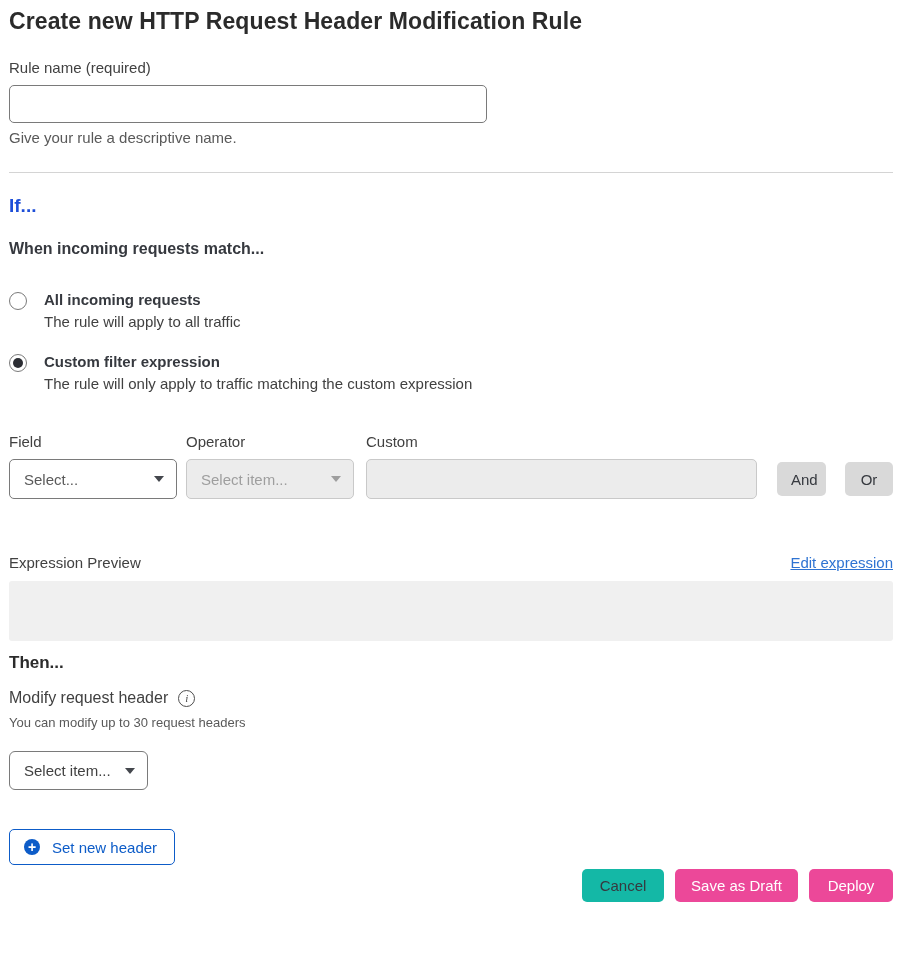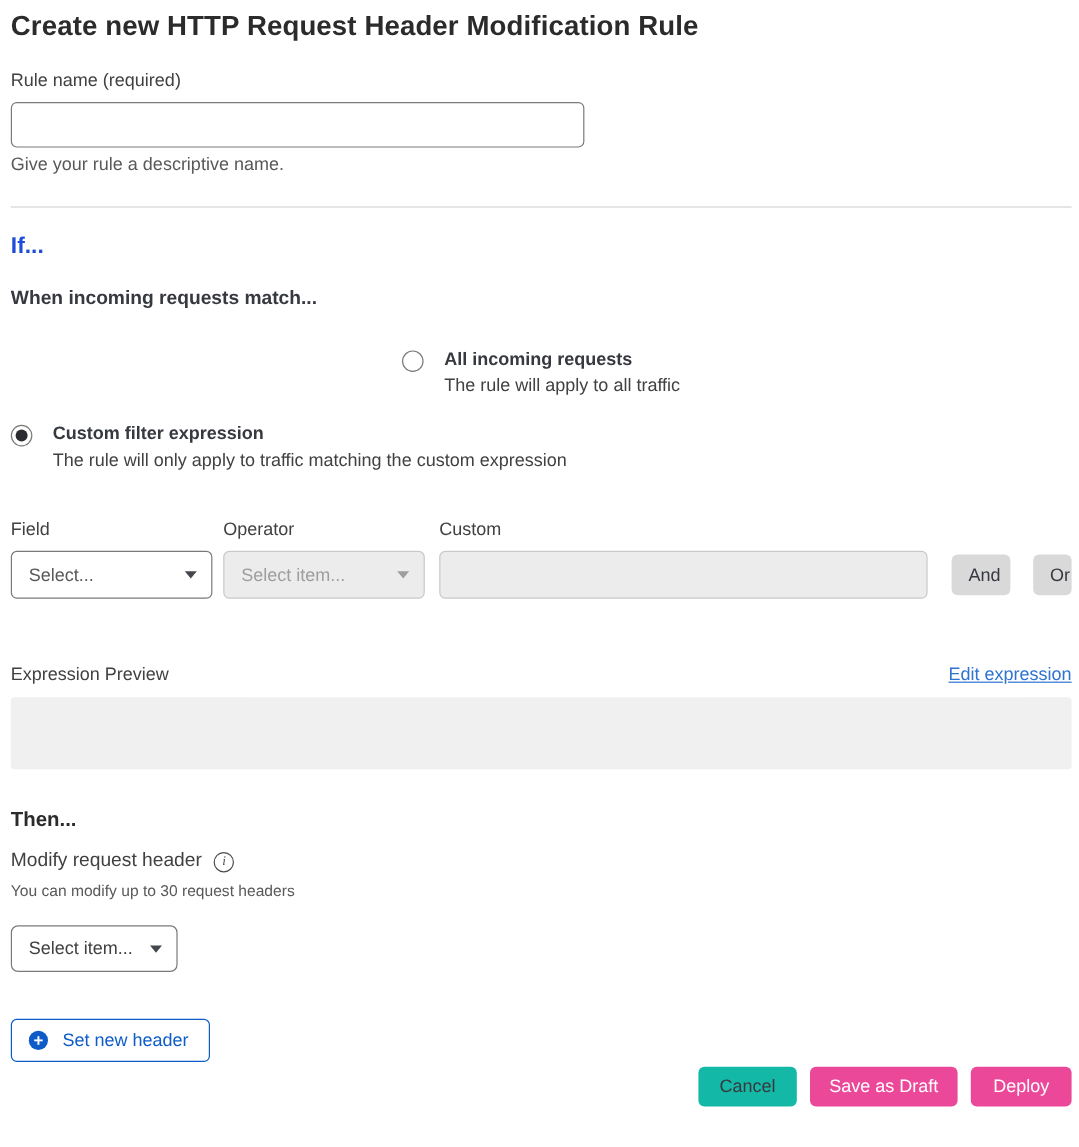--- a/index.html
+++ b/index.html
@@ -79,21 +79,21 @@
 
   .if-heading { margin-top: 22px; }
   .match-subheading { margin-top: 23px; }
 
   
   .radio-option {
     display: flex;
     align-items: flex-start;
     cursor: pointer;
   }
-  .radio-option.first { margin-top: 33px; justify-content: center; }
+  .radio-option.first { margin-top: 33px; }
   .radio-option.second { margin-top: 23px; }
   .radio-circle {
     flex: 0 0 auto;
     width: 18px;
     height: 18px;
     border: 1px solid #7a7a7a;
     border-radius: 50%;
     margin-top: 1px;
     position: relative;
     background: #ffffff;
@@ -177,21 +177,21 @@
     border-radius: 5px;
     background: #d9d9d9;
     color: #36393f;
     font-family: "Liberation Sans", sans-serif;
     font-size: 15px;
     padding: 0 14px;
     margin-bottom: 3px;
     cursor: pointer;
   }
   .and-button { margin-left: 20px; width: 49px; }
-  .or-button  { margin-left: 19px; width: 32px; }
+  .or-button  { margin-left: 19px; width: 48px; }
 
   
   .preview-header {
     margin-top: 55px;
     display: flex;
     align-items: flex-end;
     justify-content: space-between;
   }
   .edit-link {
     font-size: 15px;
@@ -203,21 +203,21 @@
     margin-top: 10px;
     height: 60px;
     background: #f0f0f0;
     border-radius: 3px;
     font-size: 14px;
     color: #414141;
     padding: 8px 10px;
   }
 
   
-  .then-heading { margin-top: 32px; }
+  .then-heading { margin-top: 12px; }
   .modify-row {
     margin-top: 16px;
     display: flex;
     align-items: center;
   }
   .modify-label { font-size: 16px; color: #414141; }
   .info-icon {
     margin-left: 10px;
     width: 17px; height: 17px;
     border: 1px solid #4d4d4d;

